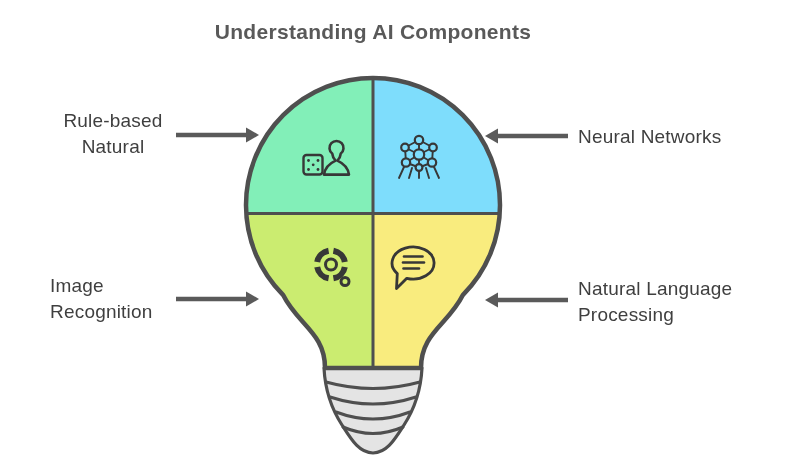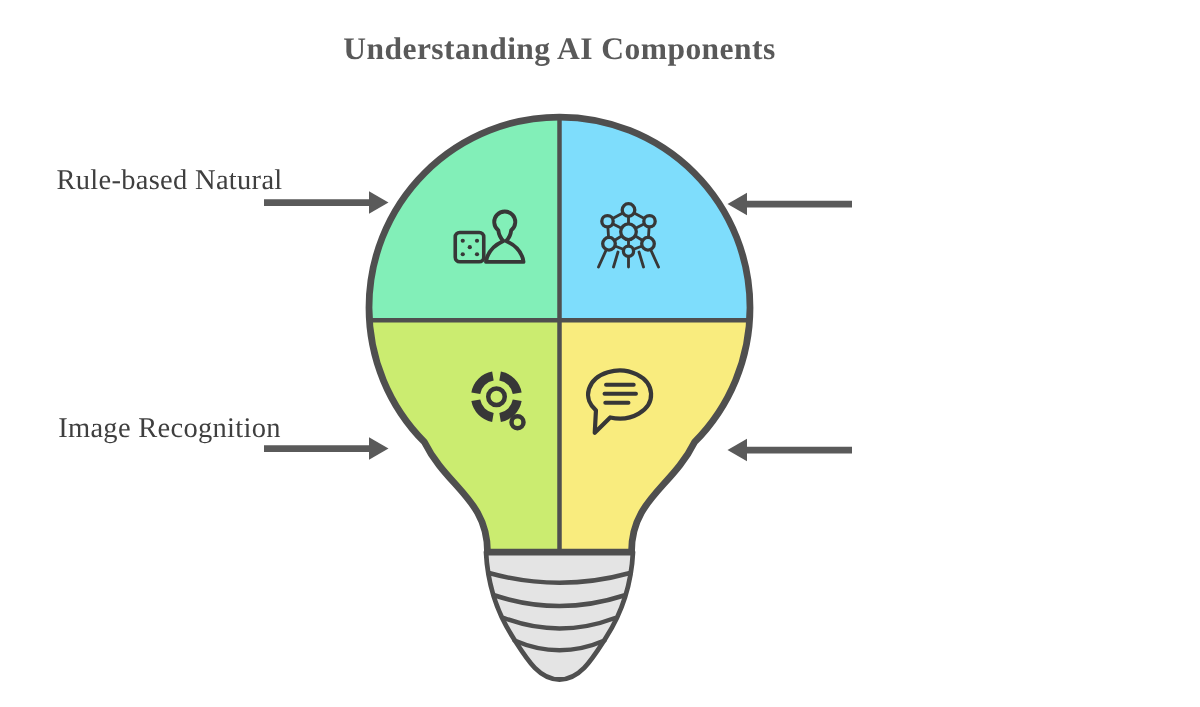--- a/index.html
+++ b/index.html
@@ -1,21 +1,21 @@
 <!DOCTYPE html>
 <html><head>
 <meta charset="utf-8">
 <style>
   html, body { margin: 0; padding: 0; background: #ffffff; }
   .canvas {
     position: relative;
     width: 800px;
     height: 471px;
     background: #ffffff;
-    font-family: Liberation Serif, serif;
+    font-family: Liberation Sans, sans-serif;
     overflow: hidden;
   }
   .title {
     position: absolute;
     left: 173px; top: 20px; width: 400px;
     margin: 0;
     text-align: center;
     font-size: 21px;
     font-weight: 700;
     letter-spacing: 0.3px;
@@ -25,21 +25,21 @@
   .label {
     position: absolute;
     color: #3f3f3f;
     font-size: 19px;
     line-height: 26px;
     font-weight: 500;
     letter-spacing: 0.2px;
   }
   .label-rule   { left: 33px;  top: 108px; width: 160px; text-align: center; }
   .label-neural { left: 578px; top: 124px; width: 205px; text-align: left; }
-  .label-image  { left: 33px;  top: 273px; width: 160px; text-align: center; }
+  .label-image  { left: 50px;  top: 273px; width: 160px; }
   .label-nlp    { left: 578px; top: 276px; width: 190px; text-align: left; }
 
   .outline { fill: none; stroke: #4f4f4f; stroke-width: 4.5; stroke-linejoin: round; }
   .divider { stroke: #4f4f4f; stroke-width: 3; }
   .screw-body { fill: #e4e4e4; stroke: #4f4f4f; stroke-width: 3.2; stroke-linejoin: round; }
   .screw-ridge { fill: none; stroke: #4f4f4f; stroke-width: 3; stroke-linecap: round; }
   .ic { stroke: #373737; fill: none; stroke-linejoin: round; stroke-linecap: round; }
   .arrow-shaft { stroke: #5a5a5a; stroke-width: 4.5; }
   .arrow-head { fill: #5a5a5a; stroke: none; }
 </style>
@@ -151,15 +151,17 @@
       <line class="arrow-shaft" x1="176" y1="299" x2="246" y2="299"></line>
       <polygon class="arrow-head" points="246,291.5 259,299 246,306.5"></polygon>
     </g>
     <g>
       <line class="arrow-shaft" x1="568" y1="300" x2="498" y2="300"></line>
       <polygon class="arrow-head" points="498,292.5 485,300 498,307.5"></polygon>
     </g>
   </svg>
 
   <div class="label label-rule">Rule-based Natural</div>
+  <div class="label label-neural">Neural Networks</div>
   <div class="label label-image">Image Recognition</div>
+  <div class="label label-nlp">Natural Language Processing</div>
 
 </div>
 
 </body></html>

